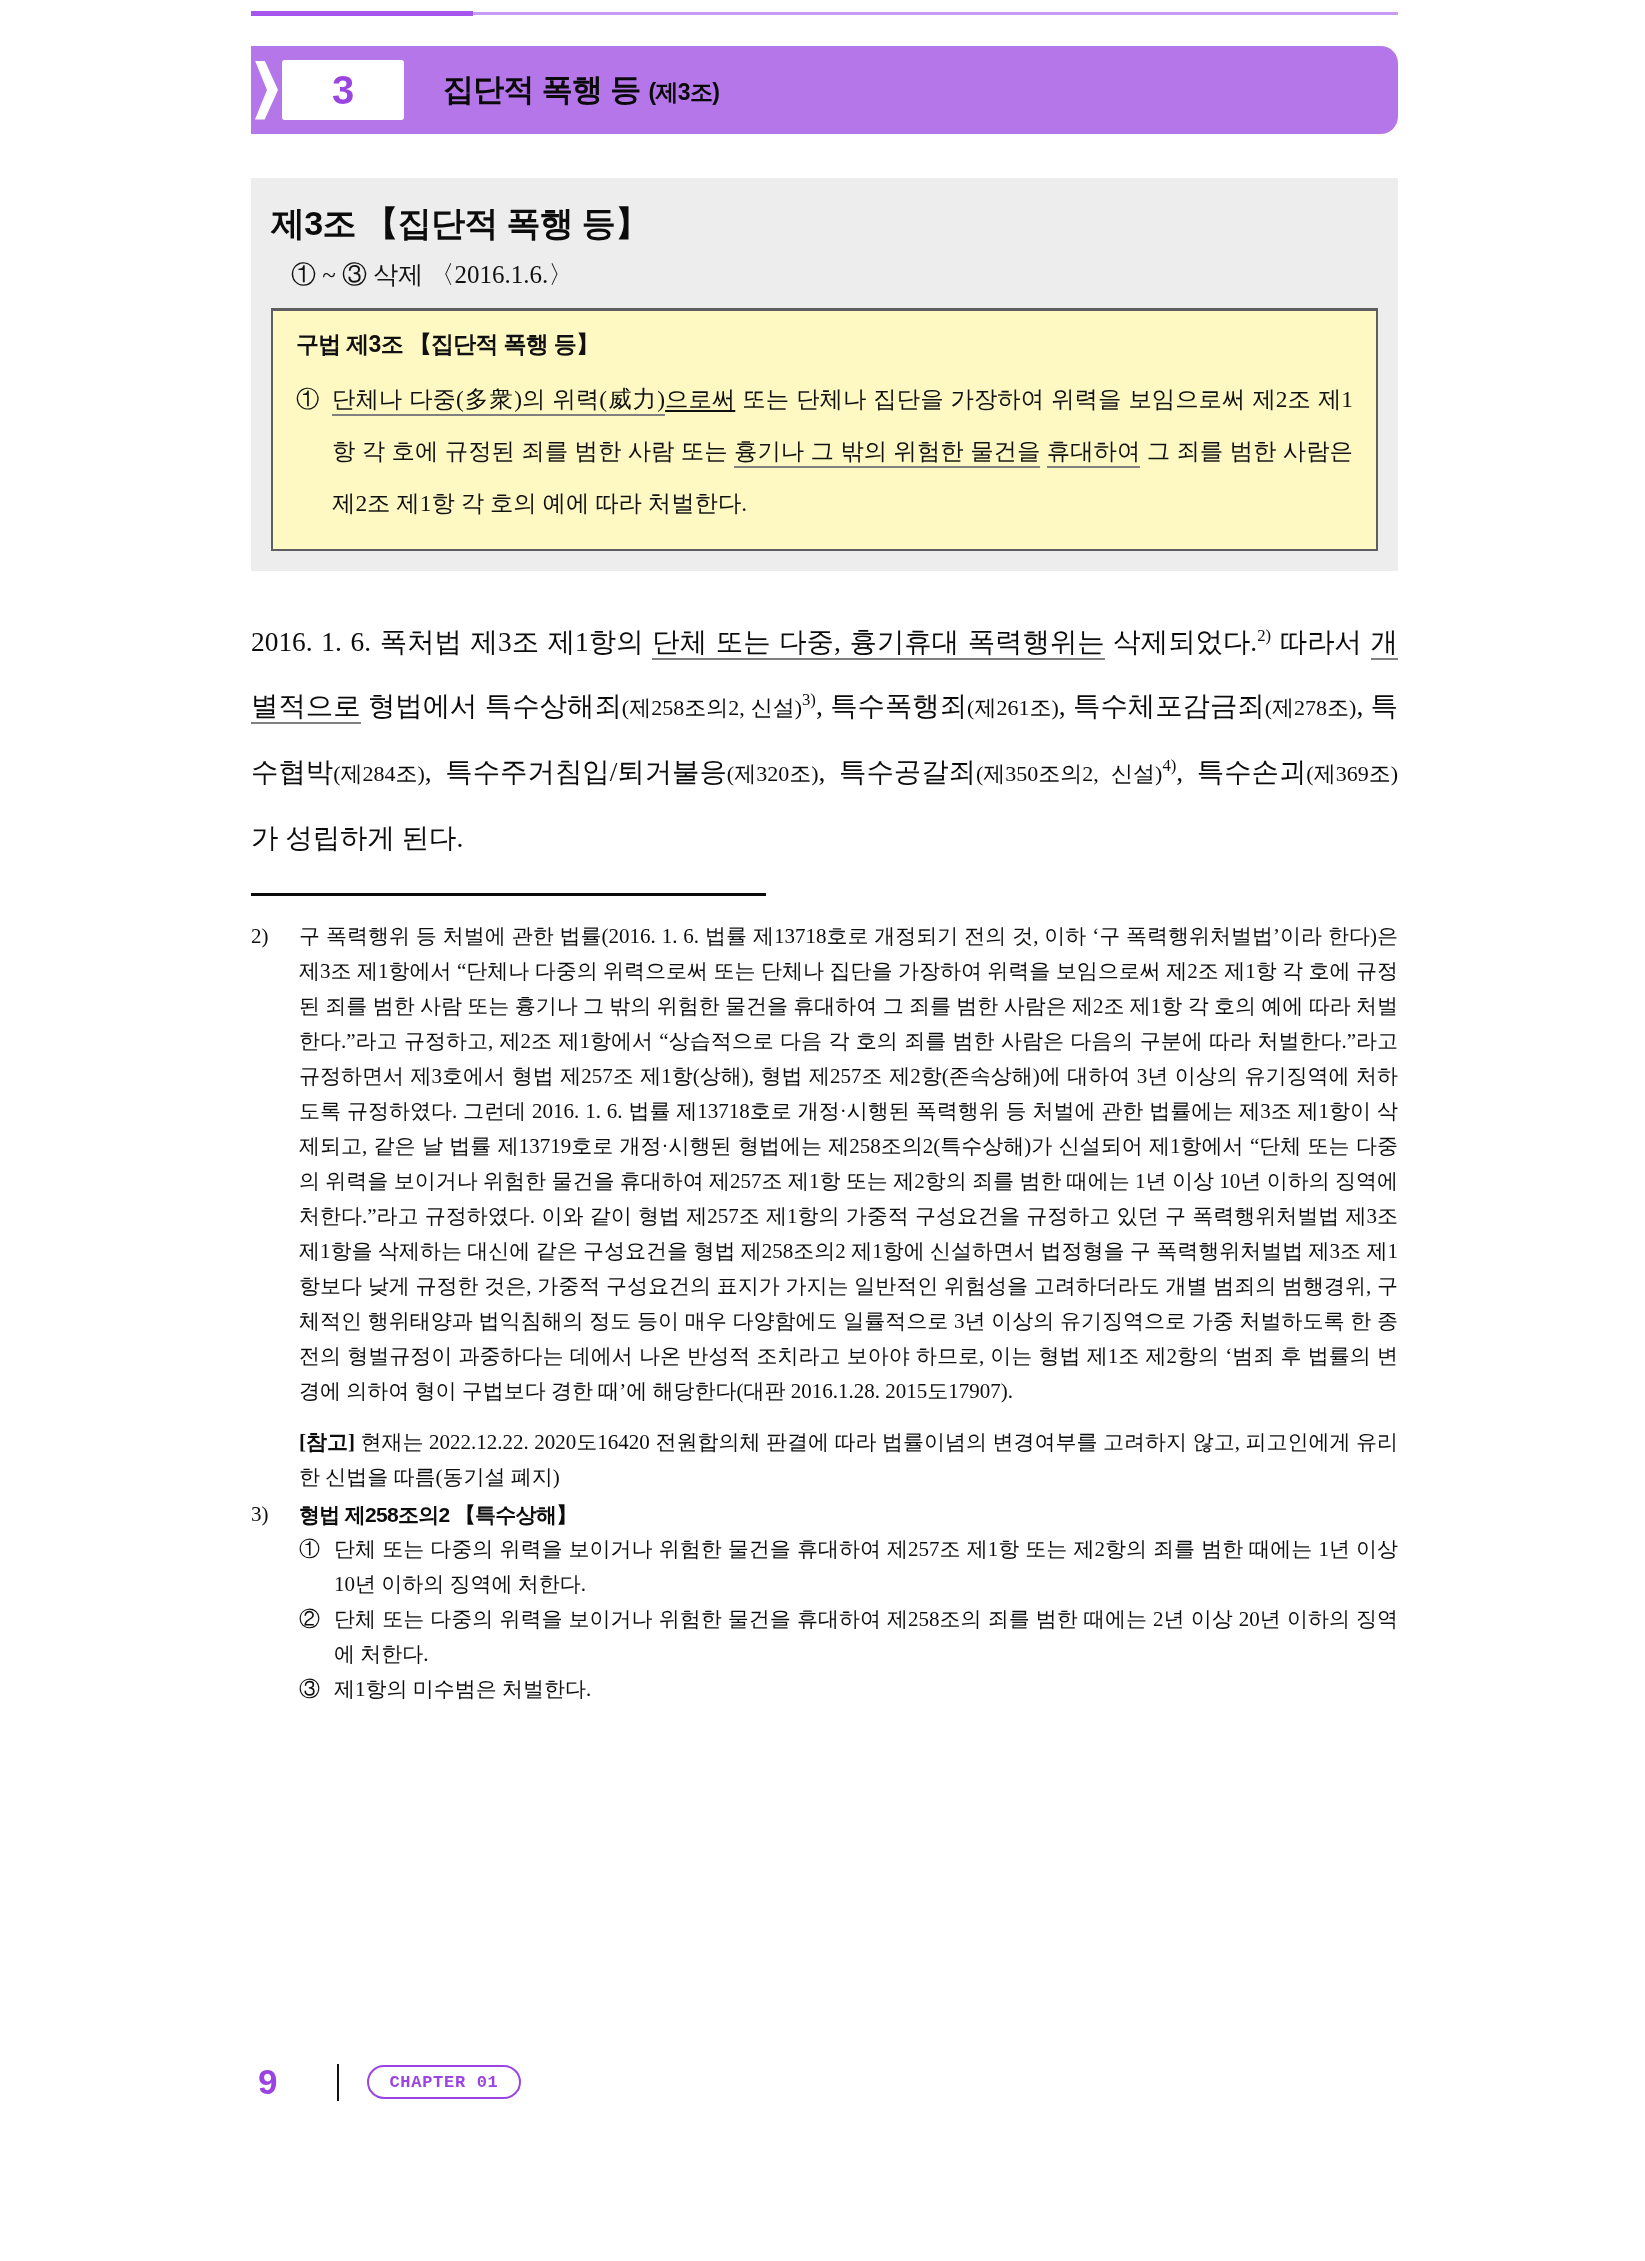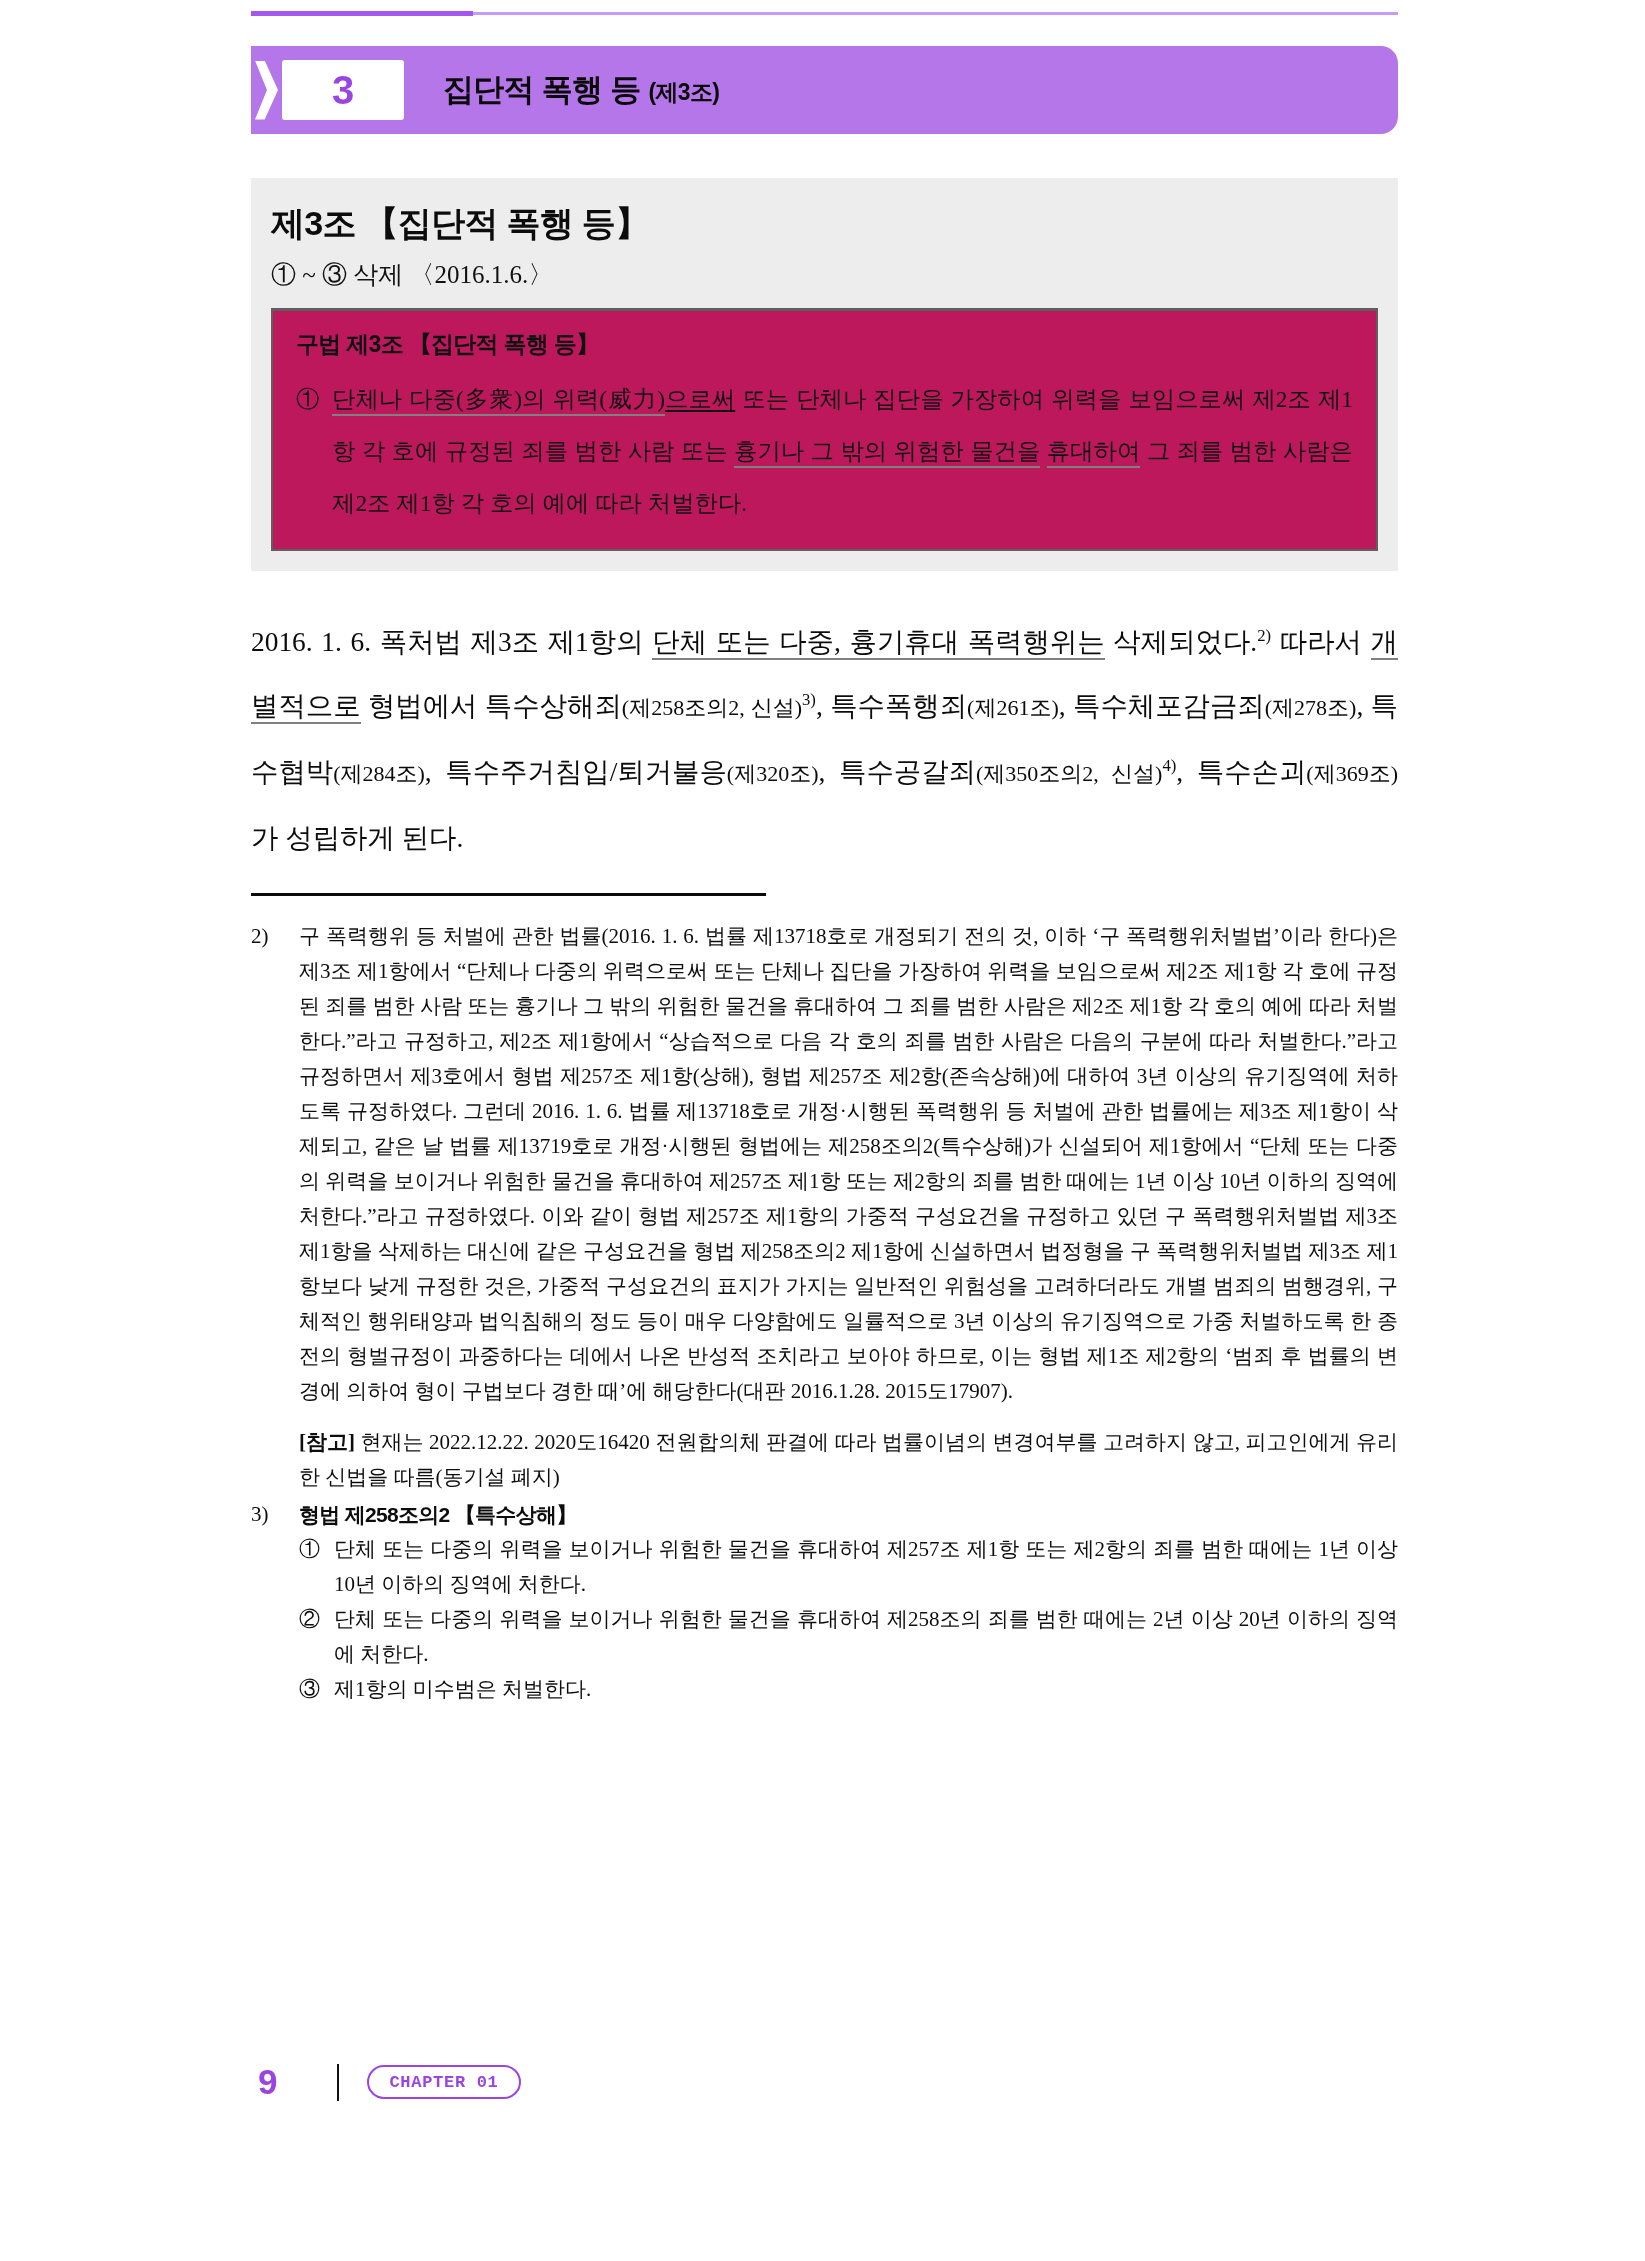--- a/index.html
+++ b/index.html
@@ -34,22 +34,22 @@
   .chevron{width:23px;height:59px;background:#ffffff;margin-left:4px;
     clip-path:polygon(0% 0%, 42% 0%, 100% 50%, 42% 100%, 0% 100%, 52% 50%);}
   .numbox{width:122px;height:60px;background:#ffffff;border-radius:2.7px;margin-left:4px;display:flex;align-items:center;justify-content:center;}
   .numbox .num{font-family:"Liberation Sans","DejaVu Sans",sans-serif;font-weight:bold;font-size:40px;color:var(--number-purple);}
   .banner .b-title{margin-left:39px;font-family:"Liberation Sans","DejaVu Sans",sans-serif;font-weight:bold;font-size:31px;color:#0a0a0a;letter-spacing:-0.7px;}
   .banner .b-sub{font-size:23px;font-weight:bold;letter-spacing:-0.7px;}
 
   
   .statute{margin-top:44px;background:var(--box-gray);padding:23px 20px 20px 20px;}
   .statute .s-head{font-family:"Liberation Sans","DejaVu Sans",sans-serif;font-weight:bold;font-size:34px;letter-spacing:-0.7px;color:#0c0c0c;}
-  .statute .s-del{margin-top:10.7px;font-size:25px;color:#111;}
-  .oldlaw{margin-top:17.4px;background:#be185d;border:2px solid var(--inner-border);border-top-width:3.3px;padding:17.4px 23px 20px 23px;}
+  .statute .s-del{margin-top:10.7px;font-size:25px;color:#111;margin-left:20px;}
+  .oldlaw{margin-top:17.4px;background:#fef9c3;border:2px solid var(--inner-border);border-top-width:3.3px;padding:17.4px 23px 20px 23px;}
   .oldlaw .o-head{font-family:"Liberation Sans","DejaVu Sans",sans-serif;font-weight:bold;font-size:23px;letter-spacing:-0.7px;}
   .provision{position:relative;margin-top:13.4px;padding-left:36px;font-size:23.4px;line-height:52px;text-align:justify;}
   .provision .p-marker{position:absolute;left:0;top:0;}
   .u-gray{border-bottom:2.7px solid var(--underline-gray);padding-bottom:2px;}
   .u-black{text-decoration:underline;text-decoration-thickness:2px;text-underline-offset:3.3px;}
 
   
   .bodypara{margin-top:39px;font-size:27.4px;line-height:64px;text-align:justify;color:#0c0c0c;}
   .bodypara .u{border-bottom:2.7px solid var(--underline-gray);padding-bottom:1.3px;}
   .bodypara sup{font-size:16.7px;line-height:0;}

